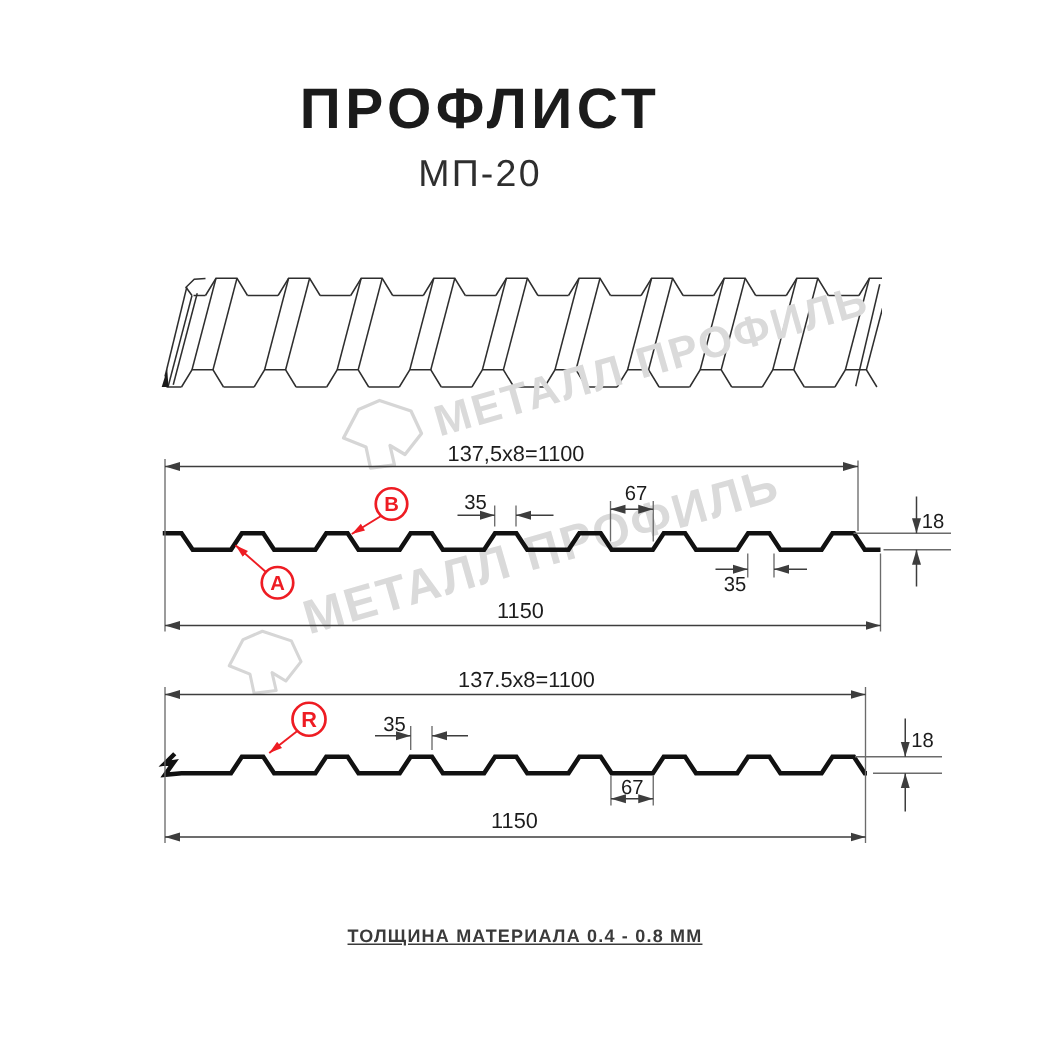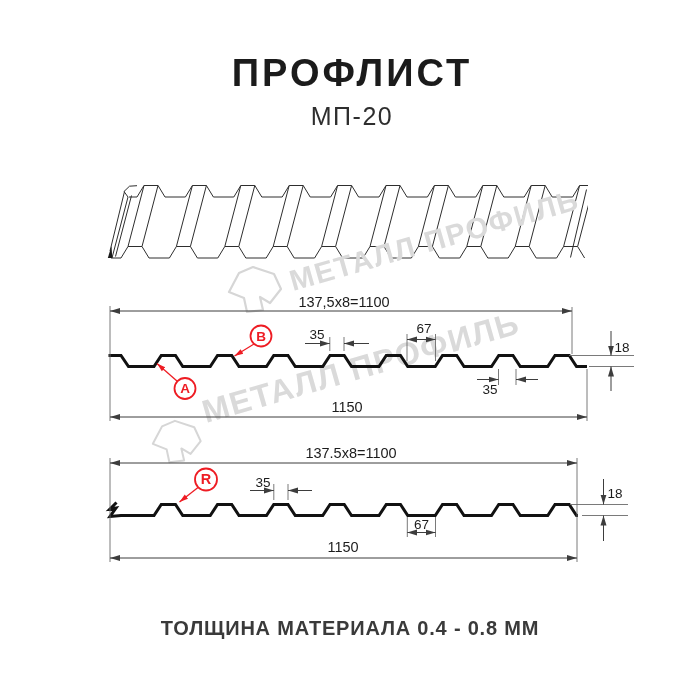--- a/index.html
+++ b/index.html
@@ -1,23 +1,23 @@
 <!DOCTYPE html>
 <html style="--red: #ee1c23;"><head>
 <meta charset="utf-8">
 <style>
   :root{ --red:#ee1c23; --ink:#1c1c1c; --wm:#dadada; }
   html,body{margin:0;padding:0;background:#fff;}
   .page{position:relative;width:700px;height:700px;background:#fff;overflow:hidden;
         font-family:"Liberation Sans", sans-serif;}
-  .hdr{position:absolute;top:52px;left:0;width:640px;text-align:center;margin-left:32px;}
+  .hdr{position:absolute;top:52px;left:0;width:640px;text-align:center;}
   .title{font-size:38px;font-weight:700;letter-spacing:3px;color:#1b1b1b;}
   .subtitle{margin-top:7px;font-size:25px;font-weight:500;letter-spacing:1.5px;color:#2e2e2e;}
   .ftr{position:absolute;top:617px;left:0;width:700px;text-align:center;
-       font-size:20px;font-weight:600;letter-spacing:0.8px;color:#3a3a3a;}
+       font-size:12px;font-weight:600;letter-spacing:0.8px;color:#3a3a3a;text-decoration:underline;}
   svg{position:absolute;top:0;left:0;}
   svg text{font-family:"Liberation Sans", sans-serif;}
   .ext{stroke:#6b6b6b;stroke-width:0.9;}
   .dim{stroke:#3d3d3d;stroke-width:1;fill:none;}
   .prof{stroke:#111;stroke-width:3;fill:none;stroke-linejoin:miter;}
   .l3d{stroke:#2e2e2e;stroke-width:1;fill:none;stroke-linejoin:miter;}
   .dimtext{font-size:13.5px;fill:var(--ink);text-anchor:middle;}
   .dimtextL{font-size:14.5px;fill:var(--ink);text-anchor:middle;}
   .wmtext{fill:var(--wm);font-weight:700;letter-spacing:1.5px;}
   .wmlogo{stroke:#d6d6d6;stroke-width:2.2;fill:none;stroke-linejoin:round;}

